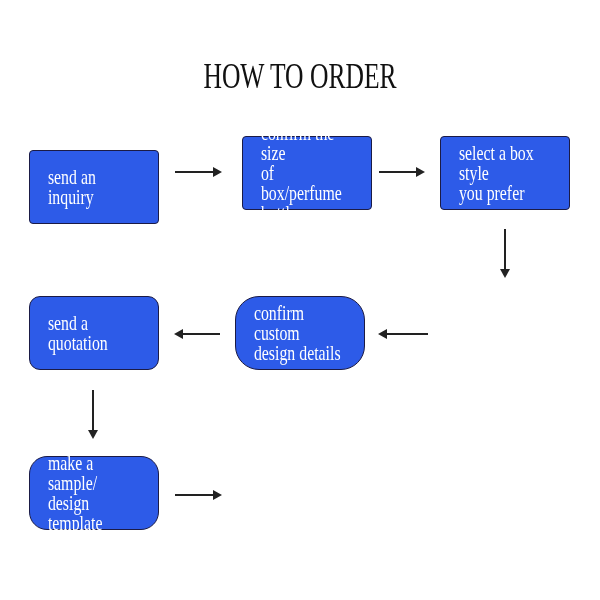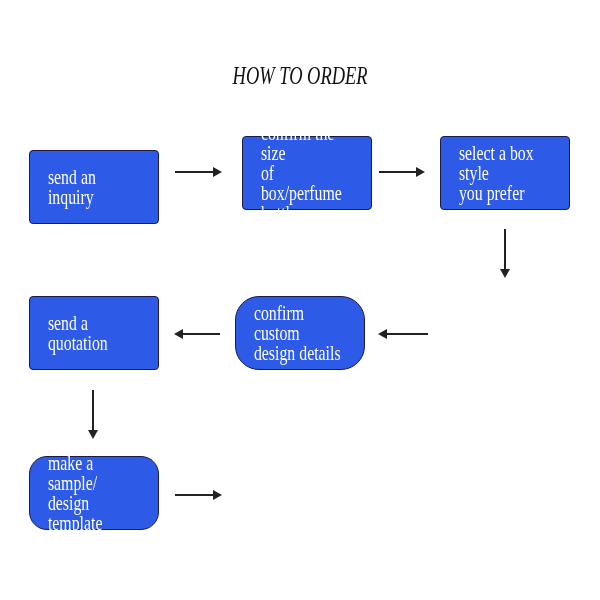--- a/index.html
+++ b/index.html
@@ -15,25 +15,24 @@
     overflow: hidden;
     font-family: "Liberation Serif", serif;
   }
   .title {
     position: absolute;
     left: 0;
     right: 0;
     top: 59px;
     margin: 0;
     text-align: center;
-    font-size: 26px;
+    font-size: 36px;
     line-height: 34px;
     font-weight: normal;
     color: var(--title-text, #111111);
-    font-style: italic;
   }
   .title-text {
     display: inline-block;
     transform: scaleX(0.71);
     transform-origin: center top;
     white-space: nowrap;
   }
   .box {
     position: absolute;
     width: 130px;
@@ -125,21 +124,21 @@
 
   <div class="arrow-h left" style="left:387px; top:333px; width:41px;"></div>
 
   <div class="box" style="left:235px; top:296px;border-radius:24px;">
     <span class="box-label">confirm custom
 design details</span>
   </div>
 
   <div class="arrow-h left" style="left:183px; top:333px; width:37px;"></div>
 
-  <div class="box" style="left:29px; top:296px;">
+  <div class="box" style="left:29px; top:296px;border-radius:11px;">
     <span class="box-label">send a quotation</span>
   </div>
 
   <div class="arrow-v down" style="left:92px; top:390px; height:40px;"></div>
 
   <div class="box" style="left:29px; top:456px;border-radius:18px;">
     <span class="box-label">make a sample/
 design template</span>
   </div>
 

